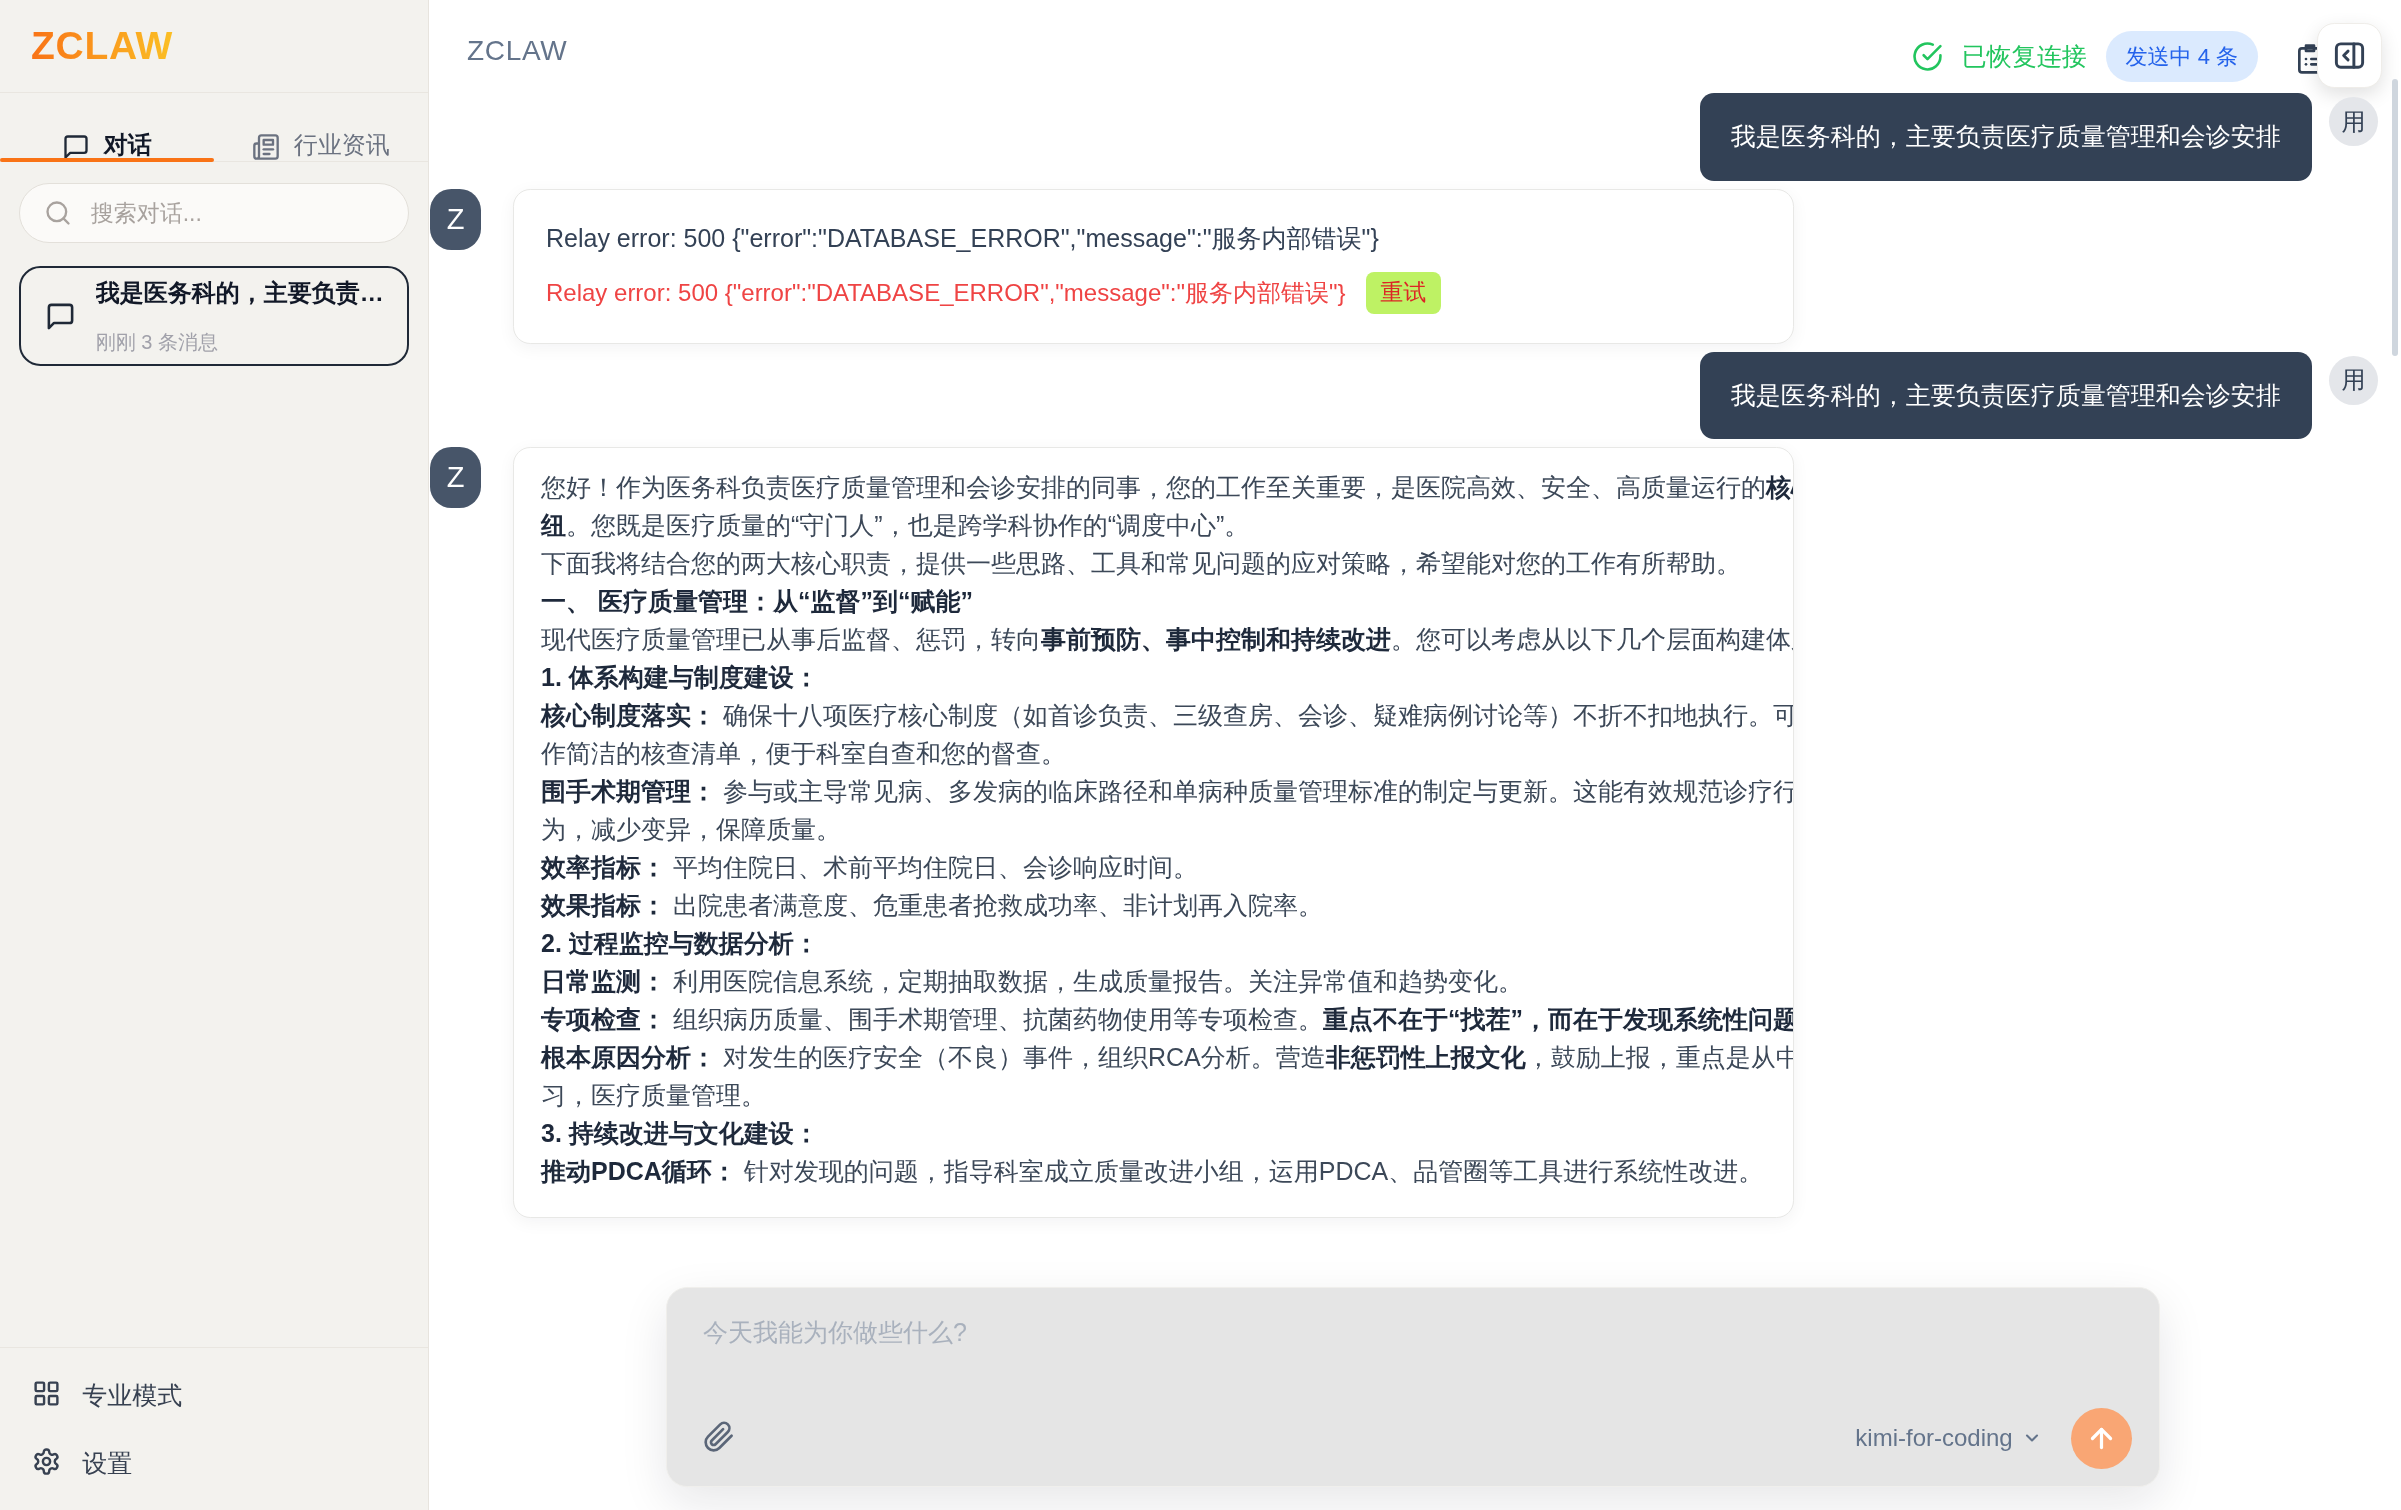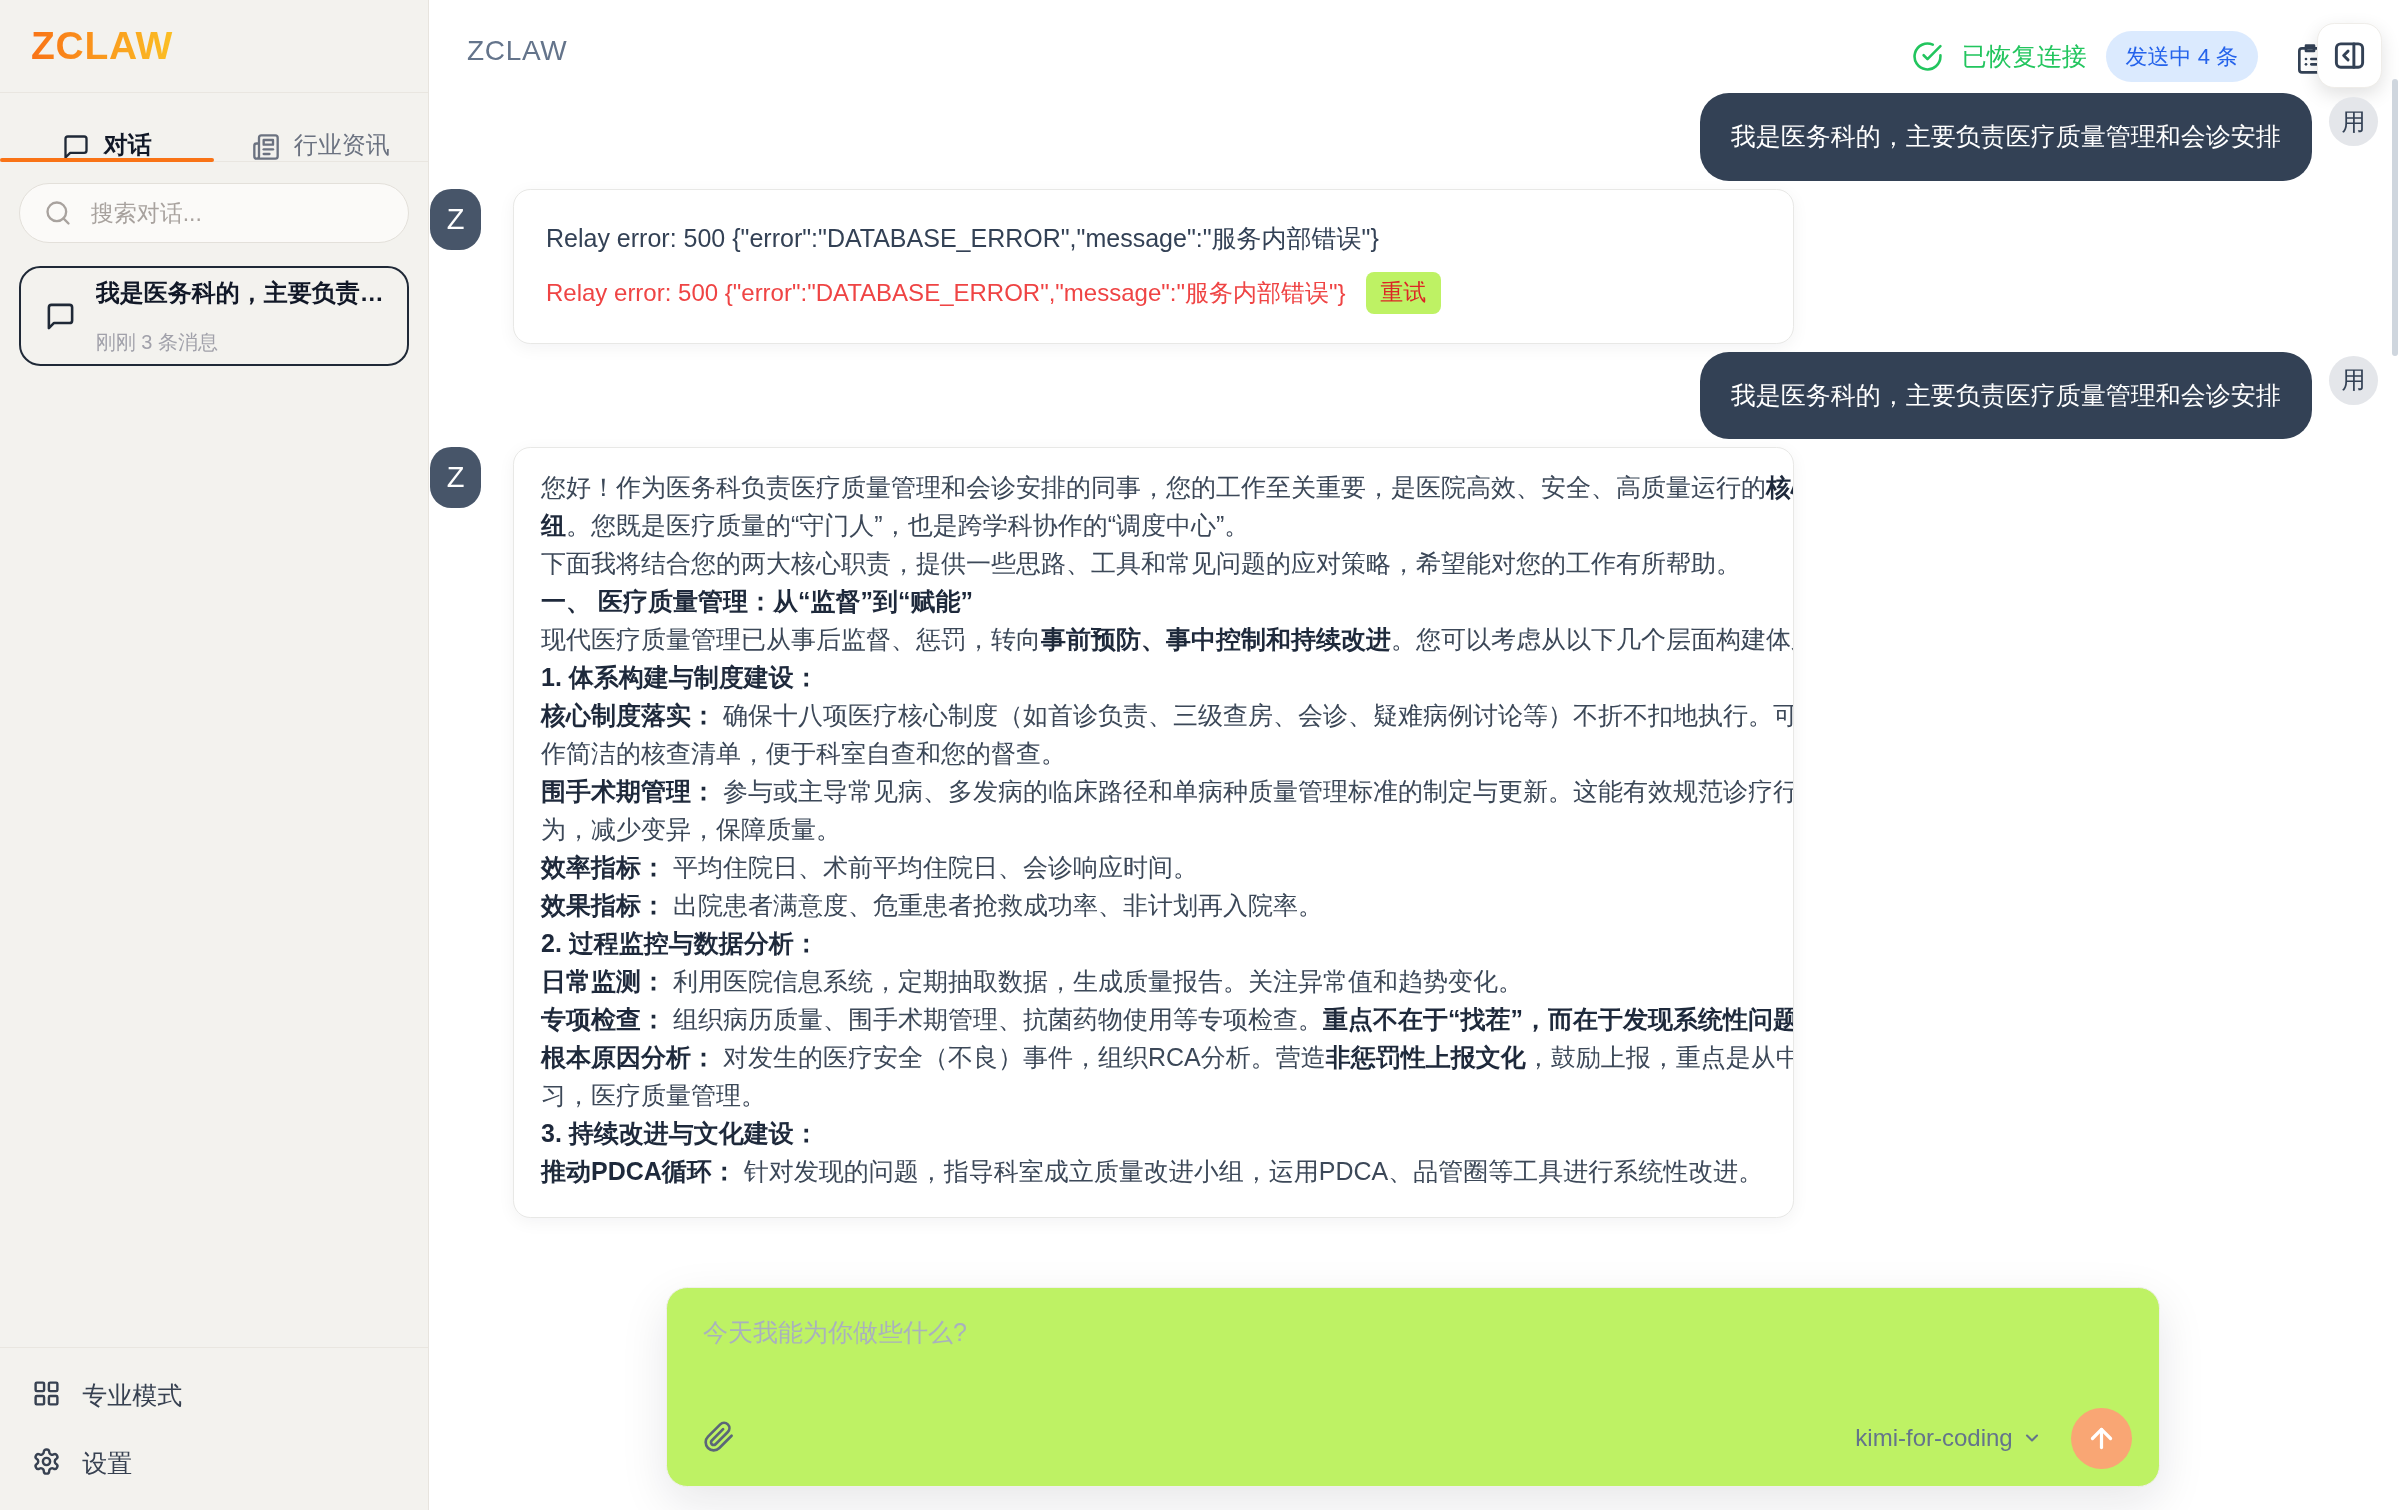--- a/index.html
+++ b/index.html
@@ -44,38 +44,38 @@
   .collapse-btn { position:absolute; top:23px; right:18.7px; width:65px; height:65px; background:#ffffff;
                   border:1.3px solid #efede9; border-radius:17.3px; box-shadow:0 6.7px 18.7px rgba(0,0,0,.12);
                   display:flex; align-items:center; justify-content:center; cursor:pointer; }
   .collapse-btn svg { width:35px; height:35px; }
 
   
   .chat { position:absolute; left:430px; top:0; width:1971px; height:1263px; overflow:hidden; padding-top:93px; }
   .msg-row { margin-bottom:8px; }
   .row-user { display:flex; justify-content:flex-end; align-items:flex-start; gap:17.3px; padding-right:23px; }
   .bubble-user { background:#334155; color:#ffffff; font-size:25px; line-height:1.35; padding:27px 31px;
-                 border-radius:29px; max-width:1167px; }
+                 border-radius:14px; max-width:1167px; }
   .avatar-user { width:49px; height:49px; border-radius:50%; background:#e4e6ea; color:#334155; font-size:24px;
                  display:flex; align-items:center; justify-content:center; flex:none; margin-top:4px; }
   .row-assistant { display:flex; align-items:flex-start; gap:32px; }
   .avatar-z { width:51px; height:61px; border-radius:21.3px; background:#475569; color:#ffffff; font-size:29px; font-weight:300;
               display:flex; align-items:center; justify-content:center; flex:none; }
   .a-card { background:#ffffff; border:1.3px solid #e8e8e6; border-radius:17.3px; box-shadow:0 4px 17.3px rgba(15,23,42,.05); width:1281px; }
   .err-card { padding:32px 32px 29px; }
   .err-line1 { font-size:25px; color:#334155; }
   .err-line2 { margin-top:17.3px; font-size:24px; color:#ef4444; display:flex; align-items:center; }
   .retry-btn { display:inline-block; margin-left:20px; background:#bef264; color:#dc2626; font-size:23px;
                padding:5.3px 14.7px; border-radius:8px; cursor:pointer; white-space:nowrap; }
   .rich-card { padding:20px 27px 27px; overflow:hidden; }
   .mline { height:38px; line-height:38px; font-size:25px; color:#3c4858; white-space:nowrap; }
   .mline .b { font-weight:700; color:#1e293b; }
 
   
-  .composer { position:absolute; left:666px; top:1287px; width:1494px; height:200px; background:#bef264;
+  .composer { position:absolute; left:666px; top:1287px; width:1494px; height:200px; background:#e5e5e5;
               border:1.3px solid #f0efec; border-radius:21.3px; box-shadow:0 16px 47px rgba(15,23,42,.10); padding:28px 36px; }
   .composer textarea { border:0; outline:0; resize:none; width:1134px; height:72px; font-size:25px; color:#334155;
                        background:transparent; font-family:inherit; }
   .composer textarea::placeholder { color:#a9b1bd; }
   .composer-bottom { position:absolute; left:36px; right:27px; bottom:17.3px; display:flex; align-items:center; }
   .attach-btn { width:35px; height:35px; cursor:pointer; }
   .attach-btn svg { width:32px; height:32px; }
   .composer-spacer { flex:1; }
   .model-select { display:flex; align-items:center; gap:9.3px; font-size:24px; color:#64748b; cursor:pointer; margin-right:29px; }
   .model-select svg { width:20px; height:20px; }

